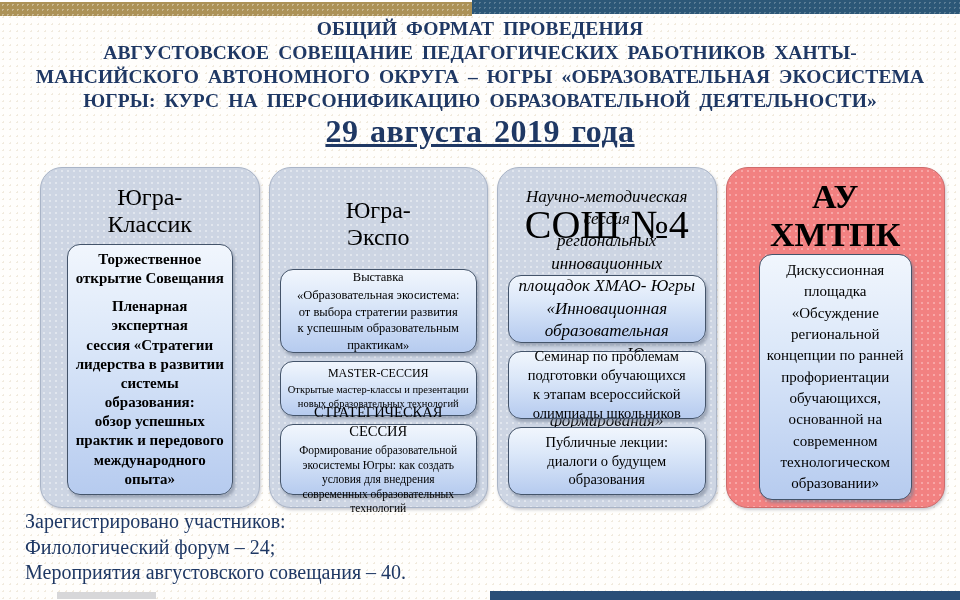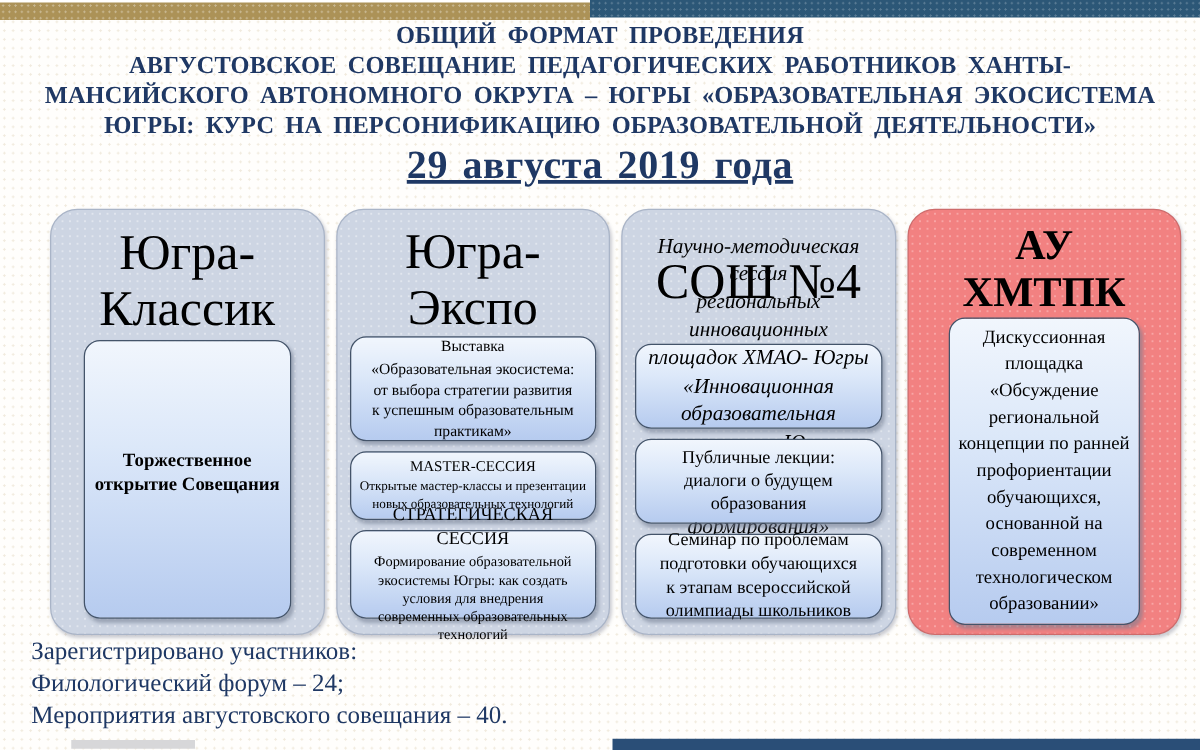--- a/index.html
+++ b/index.html
@@ -59,21 +59,21 @@
   }
   .card.red {
     background:#F28181; border-color:#CE6B6B;
     background-image: radial-gradient(rgba(255,210,210,.45) 1px, transparent 1px);
     background-size:6px 6px;
   }
   .card-heading {
     height:104px; padding-top:10px;
     display:flex; align-items:center; justify-content:center;
     text-align:center; color:#000;
-    font-size:40px; line-height:1.12;
+    font-size:24px; line-height:1.12;
   }
   .card-heading.size-lg { font-size:40px; }
   .card-heading.size-sm { font-size:34px;font-weight:bold; }
   .boxes {
     flex:1; display:flex; flex-direction:column;
     justify-content:flex-end; gap:8px;
     padding:0 10px 12px;
   }
   .boxes.wide-margin  { padding:0 26px 12px;font-weight:bold; }
   .boxes.med-margin   { padding:0 32px 12px; }
@@ -121,20 +121,28 @@
 
   <div class="cards">
 
     <div class="card">
       <div class="card-heading pre">Югра-
 Классик</div>
       <div class="boxes wide-margin">
         <div class="box grow fs15">
           <div class="p1 pre">Торжественное
 открытие Совещания</div>
+          <div class="pre">Пленарная экспертная
+сессия «Стратегии
+лидерства в развитии
+системы образования:
+обзор успешных
+практик и передового
+международного
+опыта»</div>
         </div>
       </div>
     </div>
 
     <div class="card">
       <div class="card-heading pre">Югра-
 Экспо</div>
       <div class="boxes">
         <div class="box h82 fs125">
           <div class="box-title pre">Выставка</div>
@@ -164,29 +172,29 @@
       <div class="boxes">
         <div class="box h68 fs11">
           <div class="pre">Научно-методическая сессия
 региональных инновационных
 площадок ХМАО- Югры
 «Инновационная образовательная
 экосистема Югры: эффективные
 механизмы формирования»</div>
         </div>
         <div class="box h68 fs14">
-          <div class="pre">Публичные лекции:
-диалоги о будущем
-образования</div>
-        </div>
-        <div class="box h68 fs14">
           <div class="pre">Семинар по проблемам
 подготовки обучающихся
 к этапам  всероссийской
 олимпиады  школьников</div>
+        </div>
+        <div class="box h68 fs14">
+          <div class="pre">Публичные лекции:
+диалоги о будущем
+образования</div>
         </div>
       </div>
     </div>
 
     <div class="card red">
       <div class="card-heading size-sm pre">АУ
 ХМТПК</div>
       <div class="boxes med-margin">
         <div class="box grow fs15b">
           <div class="pre">Дискуссионная

